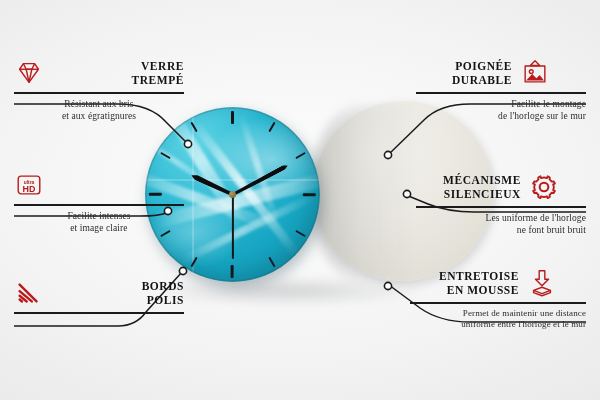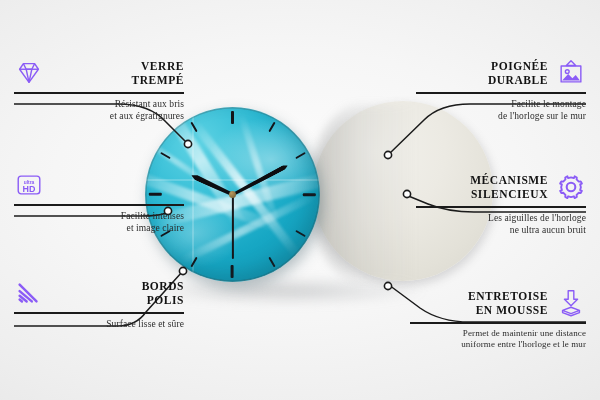--- a/index.html
+++ b/index.html
@@ -81,38 +81,38 @@
   .callout{ position:absolute; width:170px; }
   .callout .head{ display:flex; align-items:center; gap:8px; }
   .callout .title{
     font-weight:700; font-size:11.5px; line-height:1.22;
     letter-spacing:.55px; color:#131313; text-transform:uppercase;
   }
   .callout .rule{ height:1.6px; background:#1b1b1b; margin:4px 0 4px; }
   .callout .desc{
     font-size:9.5px; line-height:1.3; color:#2c2c2c; letter-spacing:.1px;
   }
-  .callout .icon{ flex:0 0 auto; width:30px; height:30px; color:#8b5cf6; }
+  .callout .icon{ flex:0 0 auto; width:30px; height:30px; color:#b91c1c; }
   .callout .icon svg{ display:block; width:30px; height:30px; }
 
   .left{ text-align:right; }
   .left .head{ justify-content:flex-start; }
   .left .title{ flex:1; }
-  .left .desc{ text-align:right; }
-
-  .right .head{ justify-content:flex-end; }
+  .left .desc{ text-align:center; }
+
+  .right .head{ justify-content:center; }
   .right .title{ text-align:right; }
   .right .desc{ text-align:right; }
 
   #c1{ left:14px; top:58px; }
   #c2{ left:14px; top:170px; }
   #c3{ left:14px; top:278px; }
   #c4{ left:416px; top:58px; }
   #c5{ left:416px; top:172px; }
-  #c6{ left:416px; top:288px; }
+  #c6{ left:416px; top:268px; }
 
   .leader{ position:absolute; left:0; top:0; width:600px; height:400px; pointer-events:none; }
 </style>
 </head>
 <body>
 
 <div id="stage">
 
   <div class="floor-shadow"></div>
 
@@ -222,23 +222,20 @@
         <path d="M6 19 L13.5 25" stroke-width="2.6"></path>
         <path d="M6 23 L8.5 25" stroke-width="2.6"></path>
       </svg>
     </span>
     <span class="title">
       <span>BORDS</span><br>
       <span>POLIS</span>
     </span>
   </div>
   <div class="rule"></div>
-  <div class="desc">
-    <span>Surface lisse et sûre</span>
-  </div>
 </div>
 
 <div class="callout right" id="c4">
   <div class="head">
     <span class="title">
       <span>POIGNÉE</span><br>
       <span>DURABLE</span>
     </span>
     <span class="icon">
       <svg viewBox="0 0 32 32" fill="none" stroke="currentColor" stroke-width="1.5" stroke-linejoin="round">
@@ -264,22 +261,22 @@
     </span>
     <span class="icon">
       <svg viewBox="0 0 32 32" fill="none" stroke="currentColor" stroke-width="2.2" stroke-linejoin="round">
         <path d="M16 4.5 l3.4 .9 .9 -2.1 2.6 1.4 -.3 2.3 2.6 2.6 2.3 -.3 1.4 2.6 -2.1 .9 .9 3.4 -.9 3.4 2.1 .9 -1.4 2.6 -2.3 -.3 -2.6 2.6 .3 2.3 -2.6 1.4 -.9 -2.1 -3.4 .9 -3.4 -.9 -.9 2.1 -2.6 -1.4 .3 -2.3 -2.6 -2.6 -2.3 .3 -1.4 -2.6 2.1 -.9 -.9 -3.4 .9 -3.4 -2.1 -.9 1.4 -2.6 2.3 .3 2.6 -2.6 -.3 -2.3 2.6 -1.4 .9 2.1 z" transform="scale(0.9) translate(1.8,1.8)"></path>
         <circle cx="16" cy="16" r="4.6"></circle>
       </svg>
     </span>
   </div>
   <div class="rule"></div>
   <div class="desc">
-    <span>Les aiguilles de l'horloge</span><br>
-    <span>ne ultra aucun bruit</span>
+    <span>Les uniforme de l'horloge</span><br>
+    <span>ne font bruit bruit</span>
   </div>
 </div>
 
 <div class="callout right" id="c6" style="width:176px; left:410px">
   <div class="head">
     <span class="title">
       <span>ENTRETOISE</span><br>
       <span>EN MOUSSE</span>
     </span>
     <span class="icon">

